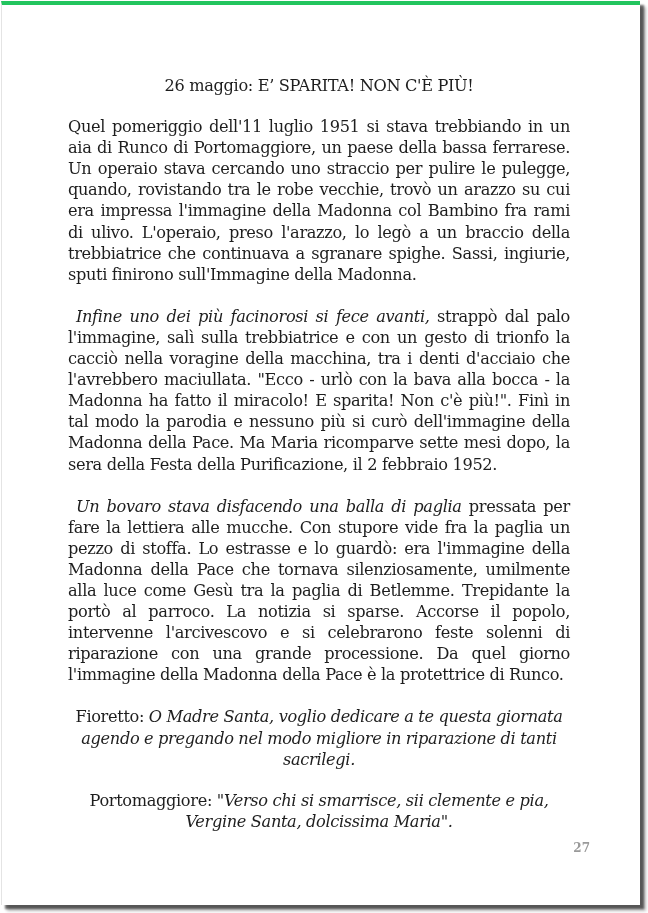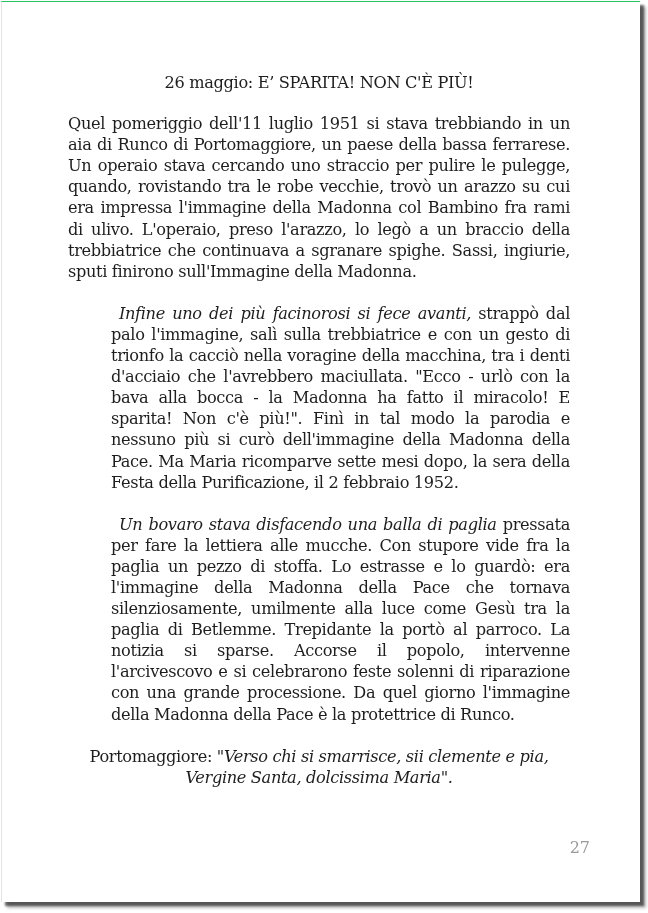--- a/index.html
+++ b/index.html
@@ -13,21 +13,21 @@
       position: relative;
       overflow: hidden;
     }
     .page {
       position: absolute;
       left: 1px;
       top: 1px;
       width: 638px;
       height: 900px;
       background: #ffffff;
-      border-top: 1px solid #22c55e;
+      border-top: 4px solid #22c55e;
       border-left: 1px solid #e4e4e4;
       box-shadow: 4px 4px 2px rgba(0,0,0,0.55), 6px 6px 3px rgba(0,0,0,0.25);
     }
     .content {
       position: absolute;
       left: 66px;
       top: 70px;
       width: 502px;
       font-family: "DejaVu Serif", "Liberation Serif", serif;
       font-size: 16.2px;
@@ -39,51 +39,51 @@
       text-align: center;
       margin: 0 0 20px 0;
       font-weight: normal;
     }
     .para {
       text-align: justify;
       margin: 0 0 21px 0;
     }
     .para.indent {
       text-indent: 8px;
-      margin-left: 43px;
     }
     .para em, .centered em {
       font-style: italic;
     }
     .centered {
       text-align: center;
       margin: 0 0 20px 0;
     }
     .page-number {
       position: absolute;
       right: 50px;
       top: 836px;
       font-family: "DejaVu Serif", "Liberation Serif", serif;
-      font-weight: normal;
-      font-size: 16px;
+      font-weight: bold;
+      font-size: 12px;
       color: #9a9a9a;
       text-align: center;
     }
   </style>
 </head>
 <body>
 
 <div class="page">
   <div class="content">
     <div class="title">26 maggio: E’ SPARITA! NON C'È PIÙ!</div>
 
     <p class="para"><span>Quel pomeriggio dell'11 luglio 1951 si stava trebbiando in un aia di Runco di Portomaggiore, un paese della bassa ferrarese. Un operaio stava cercando uno straccio per pulire le pulegge, quando, rovistando tra le robe vecchie, trovò un arazzo su cui era impressa l'immagine della Madonna col Bambino fra rami di ulivo. L'operaio, preso l'arazzo, lo legò a un braccio della trebbiatrice che continuava a sgranare spighe. Sassi, ingiurie, sputi finirono sull'Immagine della Madonna.</span></p>
 
     <p class="para indent"><em>Infine uno dei più facinorosi si fece avanti,</em><span> strappò dal palo l'immagine, salì sulla trebbiatrice e con un gesto di trionfo la cacciò nella voragine della macchina, tra i denti d'acciaio che l'avrebbero maciullata. "Ecco - urlò con la bava alla bocca - la Madonna ha fatto il miracolo! E sparita! Non c'è più!". Finì in tal modo la parodia e nessuno più si curò dell'immagine della Madonna della Pace. Ma Maria ricomparve sette mesi dopo, la sera della Festa della Purificazione, il 2 febbraio 1952.</span></p>
 
     <p class="para indent"><em>Un bovaro stava disfacendo una balla di paglia</em><span> pressata per fare la lettiera alle mucche. Con stupore vide fra la paglia un pezzo di stoffa. Lo estrasse e lo guardò: era l'immagine della Madonna della Pace che tornava silenziosamente, umilmente alla luce come Gesù tra la paglia di Betlemme. Trepidante la portò al parroco. La notizia si sparse. Accorse il popolo, intervenne l'arcivescovo e si celebrarono feste solenni di riparazione con una grande processione. Da quel giorno l'immagine della Madonna della Pace è la protettrice di Runco.</span></p>
 
+    <p class="centered"><span>Fioretto: </span><em>O Madre Santa, voglio dedicare a te questa giornata agendo e pregando nel modo migliore in riparazione di tanti sacrilegi.</em></p>
 
     <p class="centered"><span>Portomaggiore: </span><em>"Verso chi si smarrisce, sii clemente e pia, Vergine Santa, dolcissima Maria".</em></p>
   </div>
 
   <div class="page-number">27</div>
 </div>
 
 </body></html>

